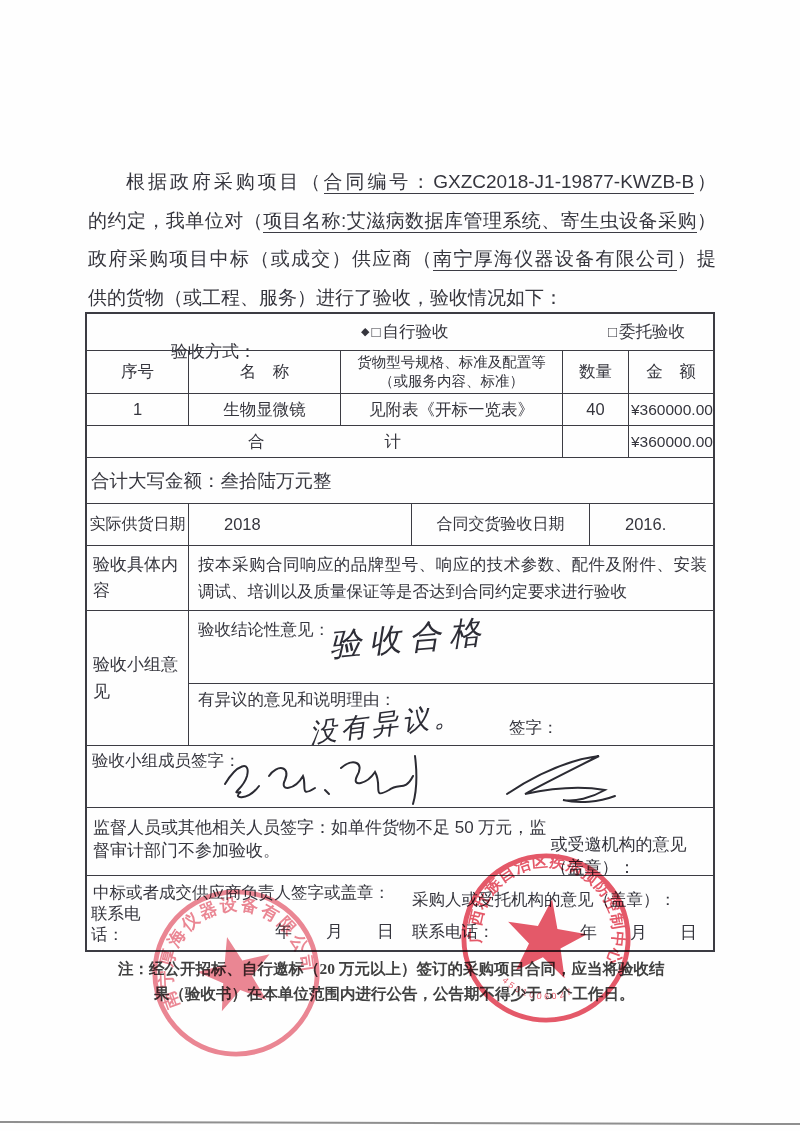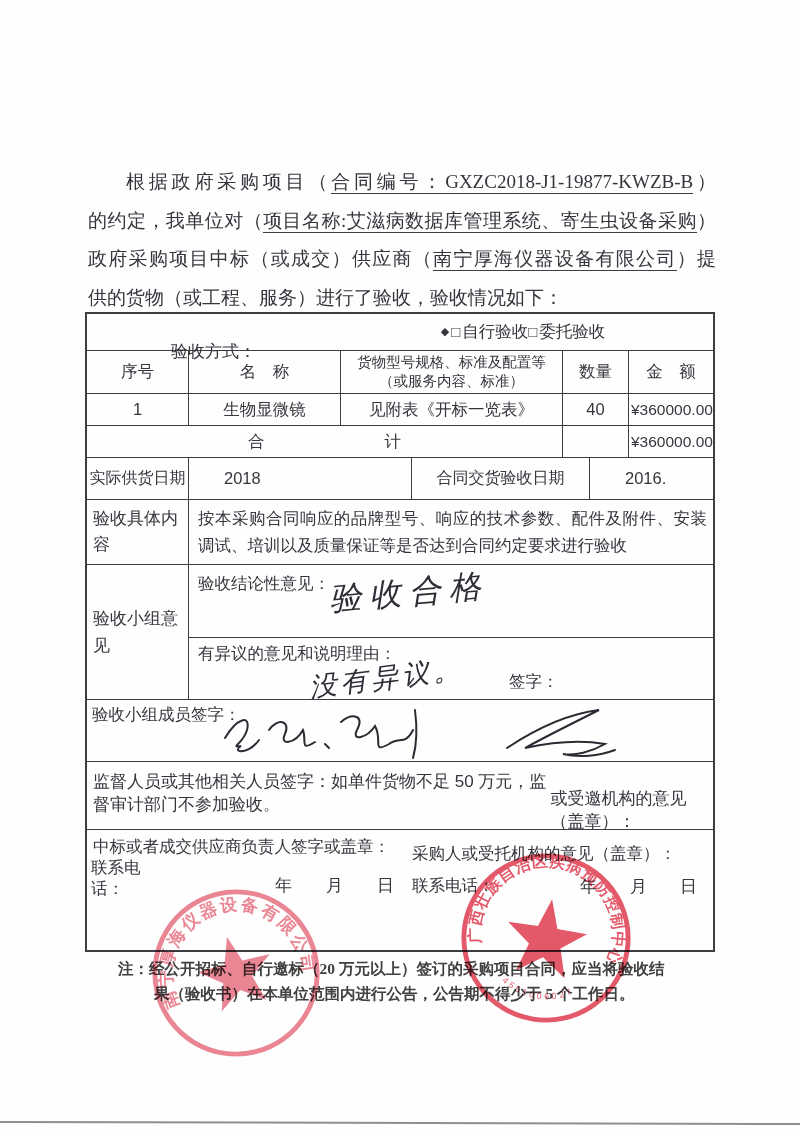--- a/index.html
+++ b/index.html
@@ -5,21 +5,21 @@
   html,body{margin:0;padding:0;background:#ffffff;}
   .page{
     position:relative;width:800px;height:1131px;background:#fefefe;overflow:hidden;
     font-family:"Liberation Sans", sans-serif;color:#35353d;
   }
   
   .doc-title{position:absolute;top:110px;left:0;width:100%;text-align:center;
     font-size:23px;font-weight:bold;letter-spacing:2px;color:#2e2e36;}
   
   .intro{position:absolute;left:88px;top:163px;width:628px;font-size:19px;line-height:38.5px;color:#35353d;}
-  .iline{text-align:justify;text-align-last:justify;white-space:nowrap;font-family:Liberation Serif, serif;}
+  .iline{text-align:justify;text-align-last:justify;white-space:nowrap;}
   .iline.first{padding-left:38px;}
   .iline.last{text-align-last:left;}
   .u{border-bottom:1.6px solid #3c3c44;padding-bottom:1px;}
   
   .tbl{position:absolute;left:85px;top:312px;width:630px;height:640px;
     border:2px solid #3c3c43;box-sizing:border-box;display:flex;flex-direction:column;font-size:16.5px;}
   .trow{display:flex;border-bottom:1.6px solid #3c3c43;box-sizing:border-box;flex:0 0 auto;}
   .trow.lastrow{border-bottom:none;flex:1 1 auto;}
   .tc{border-right:1.6px solid #3c3c43;box-sizing:border-box;display:flex;align-items:center;justify-content:center;overflow:visible;}
   .tc.noR{border-right:none;}
@@ -43,21 +43,21 @@
     <div class="iline first"><span>根据政府采购项目（</span><span class="u">合同编号：GXZC2018-J1-19877-KWZB-B</span><span>）</span></div>
     <div class="iline"><span>的约定，我单位对（</span><span class="u">项目名称:艾滋病数据库管理系统、寄生虫设备采购</span><span>）</span></div>
     <div class="iline"><span>政府采购项目中标（或成交）供应商（</span><span class="u">南宁厚海仪器设备有限公司</span><span>）提</span></div>
     <div class="iline last">供的货物（或工程、服务）进行了验收，验收情况如下：</div>
   </div>
 
   <div class="tbl">
 
     <div class="trow" style="height:37px;">
       <div class="tc" style="width:254px;font-size:17px;margin-top:37px;">验收方式：</div>
-      <div class="tc noR" style="flex:1;padding:0 28px 0 20px;">
+      <div class="tc noR" style="flex:1;justify-content:space-between;padding:0 28px 0 20px;">
         <span><span class="diamond">◆</span><span class="ckbox">□</span><span>自行验收</span></span>
         <span><span class="ckbox">□</span><span>委托验收</span></span>
       </div>
     </div>
 
     <div class="trow" style="height:43px;">
       <div class="tc" style="width:102px;">序号</div>
       <div class="tc" style="width:152px;">名　称</div>
       <div class="tc" style="width:222px;flex-direction:column;">
         <div class="small2">货物型号规格、标准及配置等</div>
@@ -77,20 +77,23 @@
 
     <div class="trow" style="height:32px;">
       <div class="tc" style="width:476px;gap:120px;">
         <span>合</span>
         <span>计</span>
       </div>
       <div class="tc" style="width:66px;"></div>
       <div class="tc noR" style="flex:1;justify-content:flex-start;padding-left:2px;font-size:15.5px;">¥360000.00</div>
     </div>
 
+    <div class="trow" style="height:46px;">
+      <div class="tc noR" style="flex:1;justify-content:flex-start;padding-left:4px;font-size:18.5px;">合计大写金额：叁拾陆万元整</div>
+    </div>
 
     <div class="trow" style="height:42px;">
       <div class="tc" style="width:102px;font-size:16px;">实际供货日期</div>
       <div class="tc" style="width:223px;justify-content:flex-start;padding-left:35px;">2018</div>
       <div class="tc" style="width:178px;font-size:16px;">合同交货验收日期</div>
       <div class="tc noR" style="flex:1;justify-content:flex-start;padding-left:35px;">2016.</div>
     </div>
 
     <div class="trow" style="height:65px;">
       <div class="tc" style="width:102px;justify-content:flex-start;padding:0 5px 0 6px;font-size:17px;line-height:26px;">验收具体内容</div>

